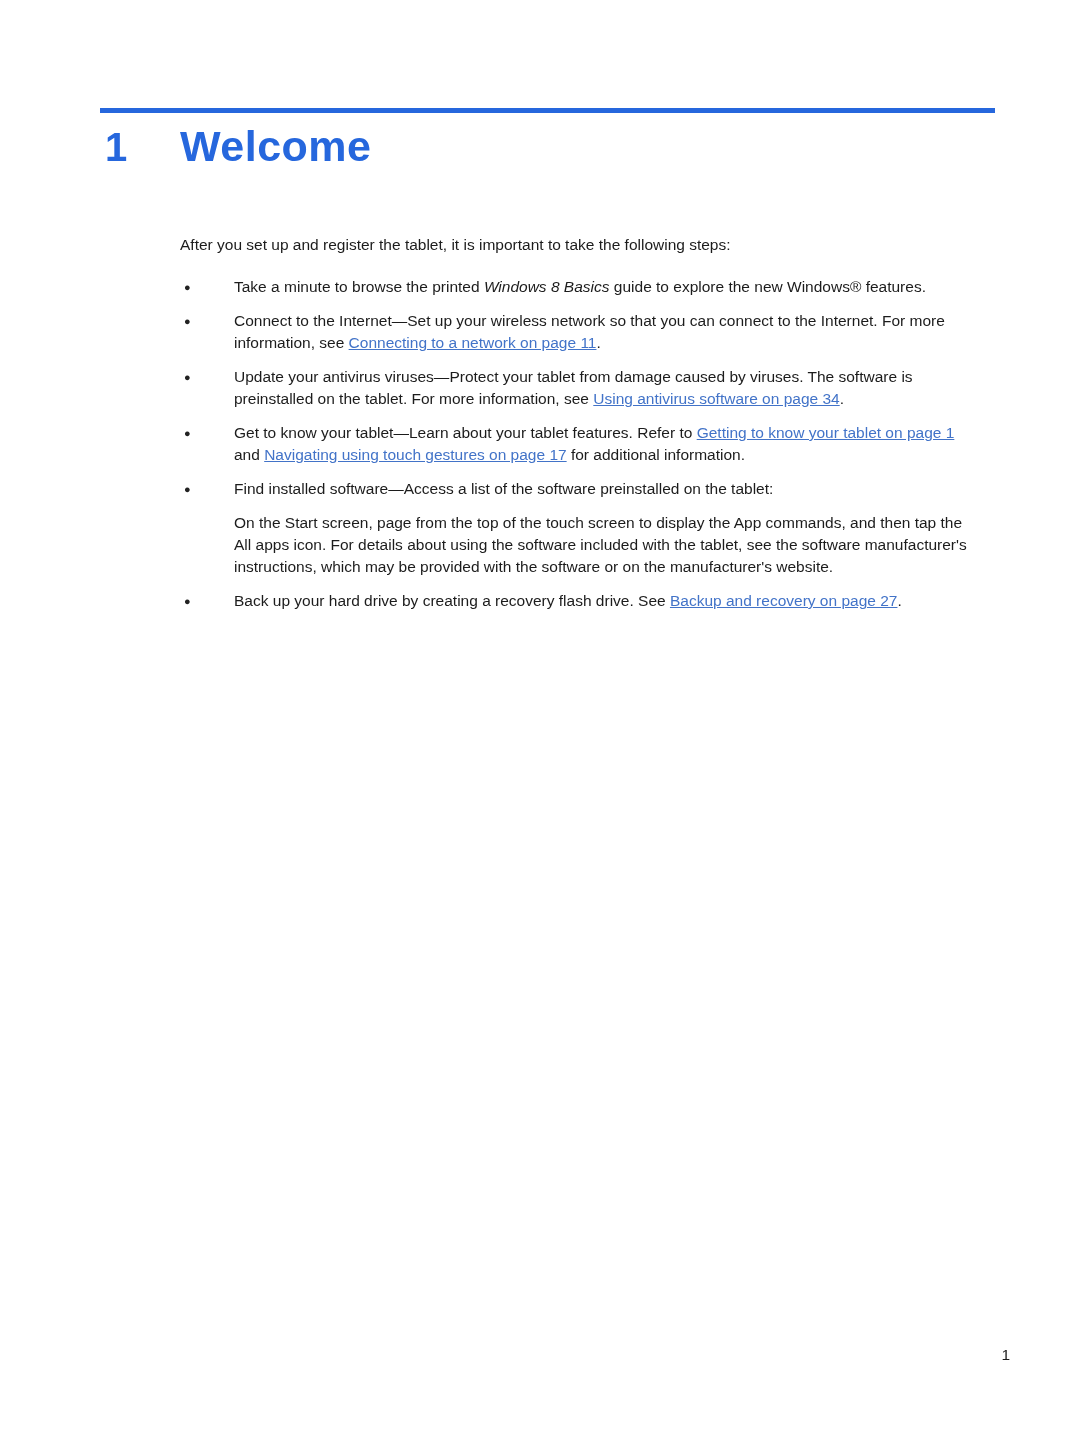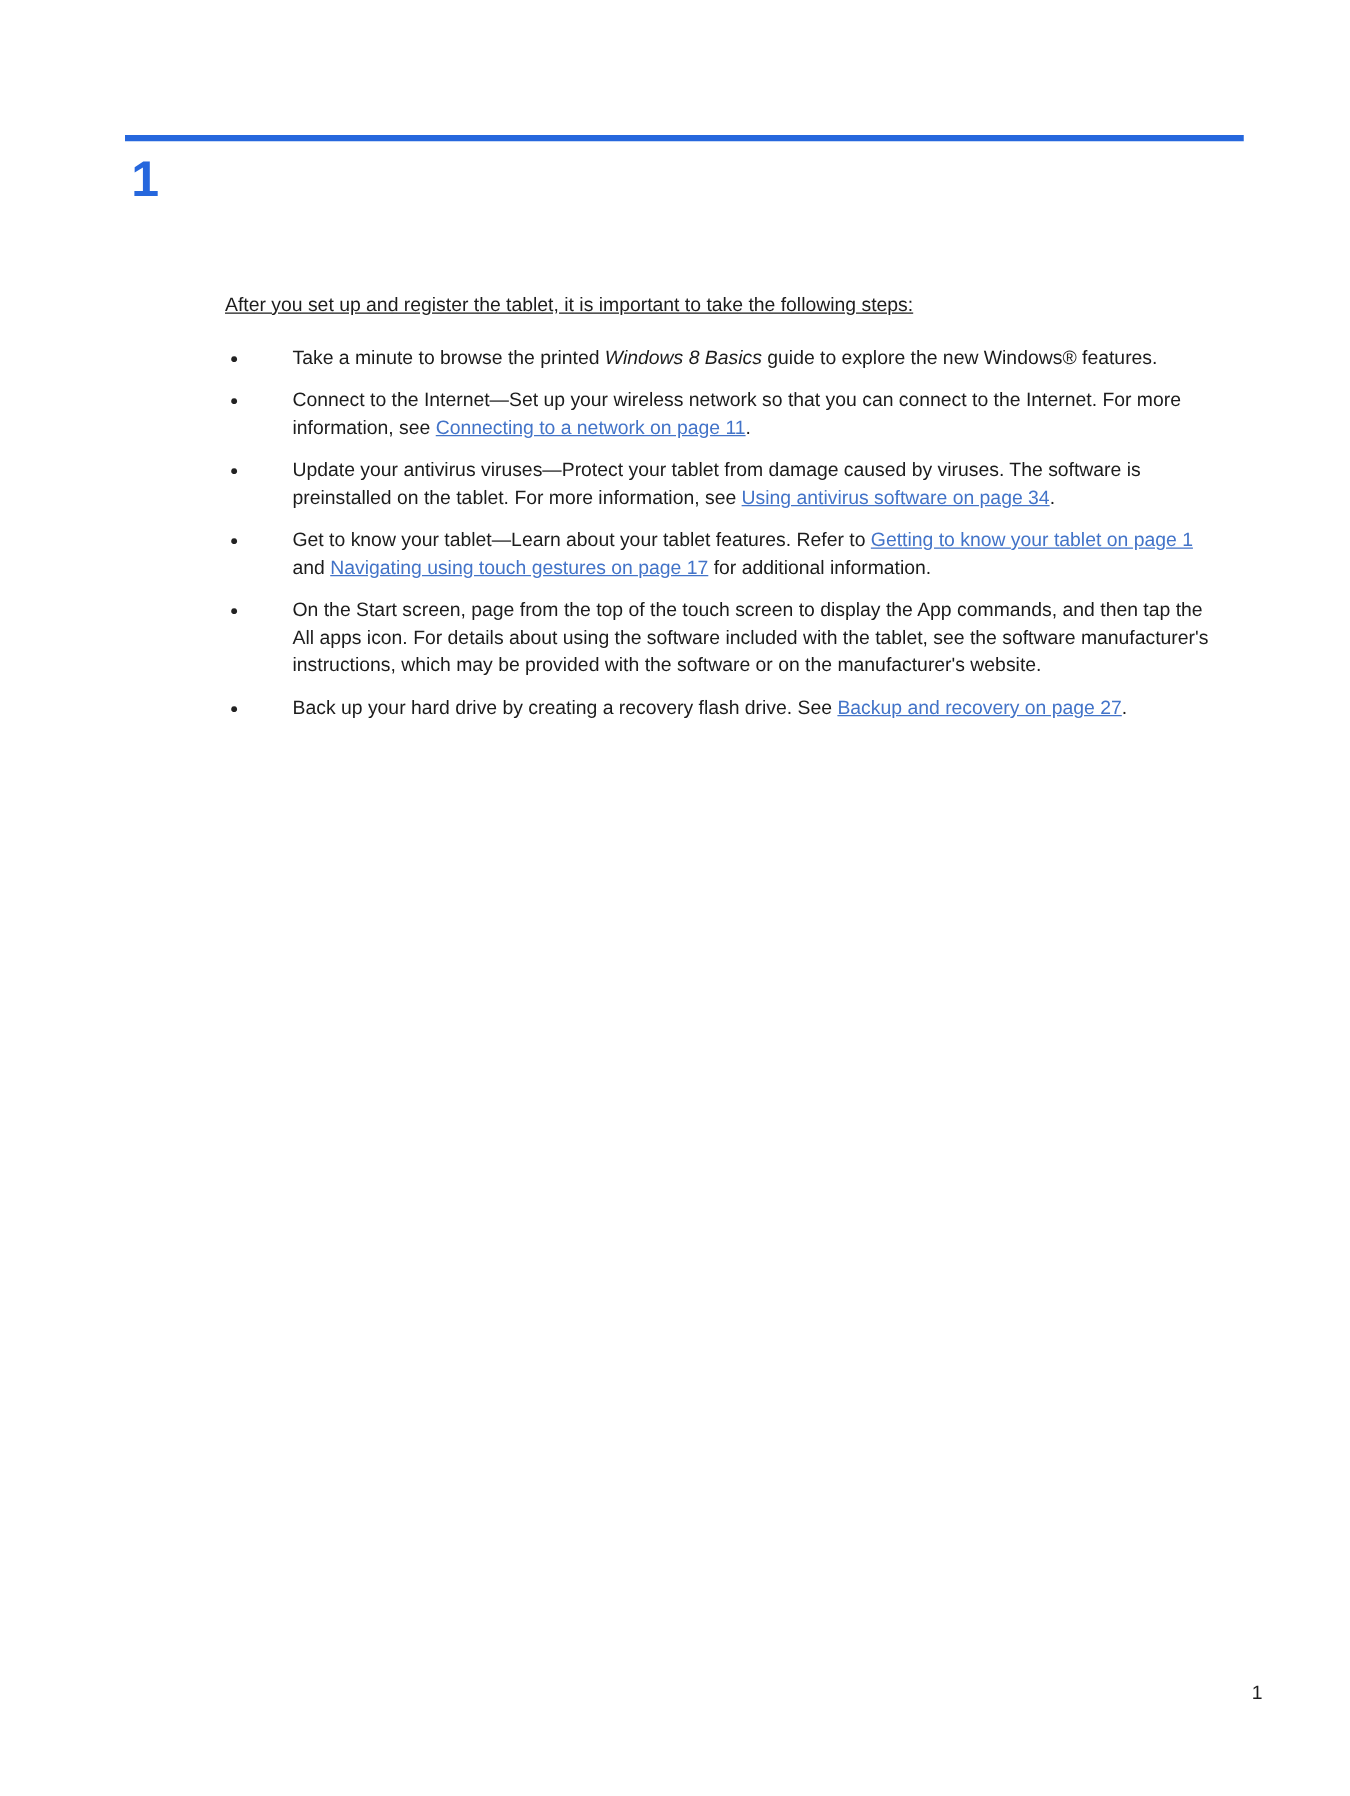--- a/index.html
+++ b/index.html
@@ -46,21 +46,20 @@
     position: absolute;
     left: 180px;
     top: 234px;
     width: 812px;
     font-size: 15.5px;
     line-height: 22px;
     color: #1c1c1c;
   }
   .intro {
     margin: 0 0 20px 0;
-    text-decoration: underline;
   }
   .bullet-list {
     list-style: none;
     margin: 0;
     padding: 0;
   }
   .bullet-list li {
     position: relative;
     padding-left: 42px;
     margin-bottom: 12px;
@@ -97,20 +96,21 @@
 </style>
 </head>
 <body>
 
 <div class="page">
 
   <div class="chapter-rule"></div>
 
   <header class="chapter-heading">
     <span class="chapter-number">1</span>
+    <h1 class="chapter-title">Welcome</h1>
   </header>
 
   <main class="content">
     <p class="intro">After you set up and register the tablet, it is important to take the following steps:</p>
     <ul class="bullet-list">
         <li>
           <span class="bullet-glyph">●</span>
           <p class="seg-line"><span>Take a minute to browse the printed </span><span class="italic">Windows 8 Basics</span><span> guide to explore the new Windows® features.</span></p>
         </li>
         <li>
@@ -120,20 +120,21 @@
         <li>
           <span class="bullet-glyph">●</span>
           <p class="seg-line"><span class="bold">Update your antivirus viruses—</span><span>Protect your tablet from damage caused by viruses. The software is preinstalled on the tablet. For more information, see </span><a href="#" class="doc-link">Using antivirus software on page 34</a><span>.</span></p>
         </li>
         <li>
           <span class="bullet-glyph">●</span>
           <p class="seg-line"><span class="bold">Get to know your tablet—</span><span>Learn about your tablet features. Refer to </span><a href="#" class="doc-link">Getting to know your tablet on page 1</a><span> and </span><a href="#" class="doc-link">Navigating using touch gestures on page 17</a><span> for additional information.</span></p>
         </li>
         <li>
           <span class="bullet-glyph">●</span>
+          <p class="seg-line"><span class="bold">Find installed software—</span><span>Access a list of the software preinstalled on the tablet:</span></p>
           <p class="seg-line extra"><span>On the Start screen, page from the top of the touch screen to display the App commands, and then tap the </span><span class="bold">All apps</span><span> icon. For details about using the software included with the tablet, see the software manufacturer's instructions, which may be provided with the software or on the manufacturer's website.</span></p>
         </li>
         <li>
           <span class="bullet-glyph">●</span>
           <p class="seg-line"><span>Back up your hard drive by creating a recovery flash drive. See </span><a href="#" class="doc-link">Backup and recovery on page 27</a><span>.</span></p>
         </li>
       </ul>
   </main>
 
   <div class="page-number">1</div>

